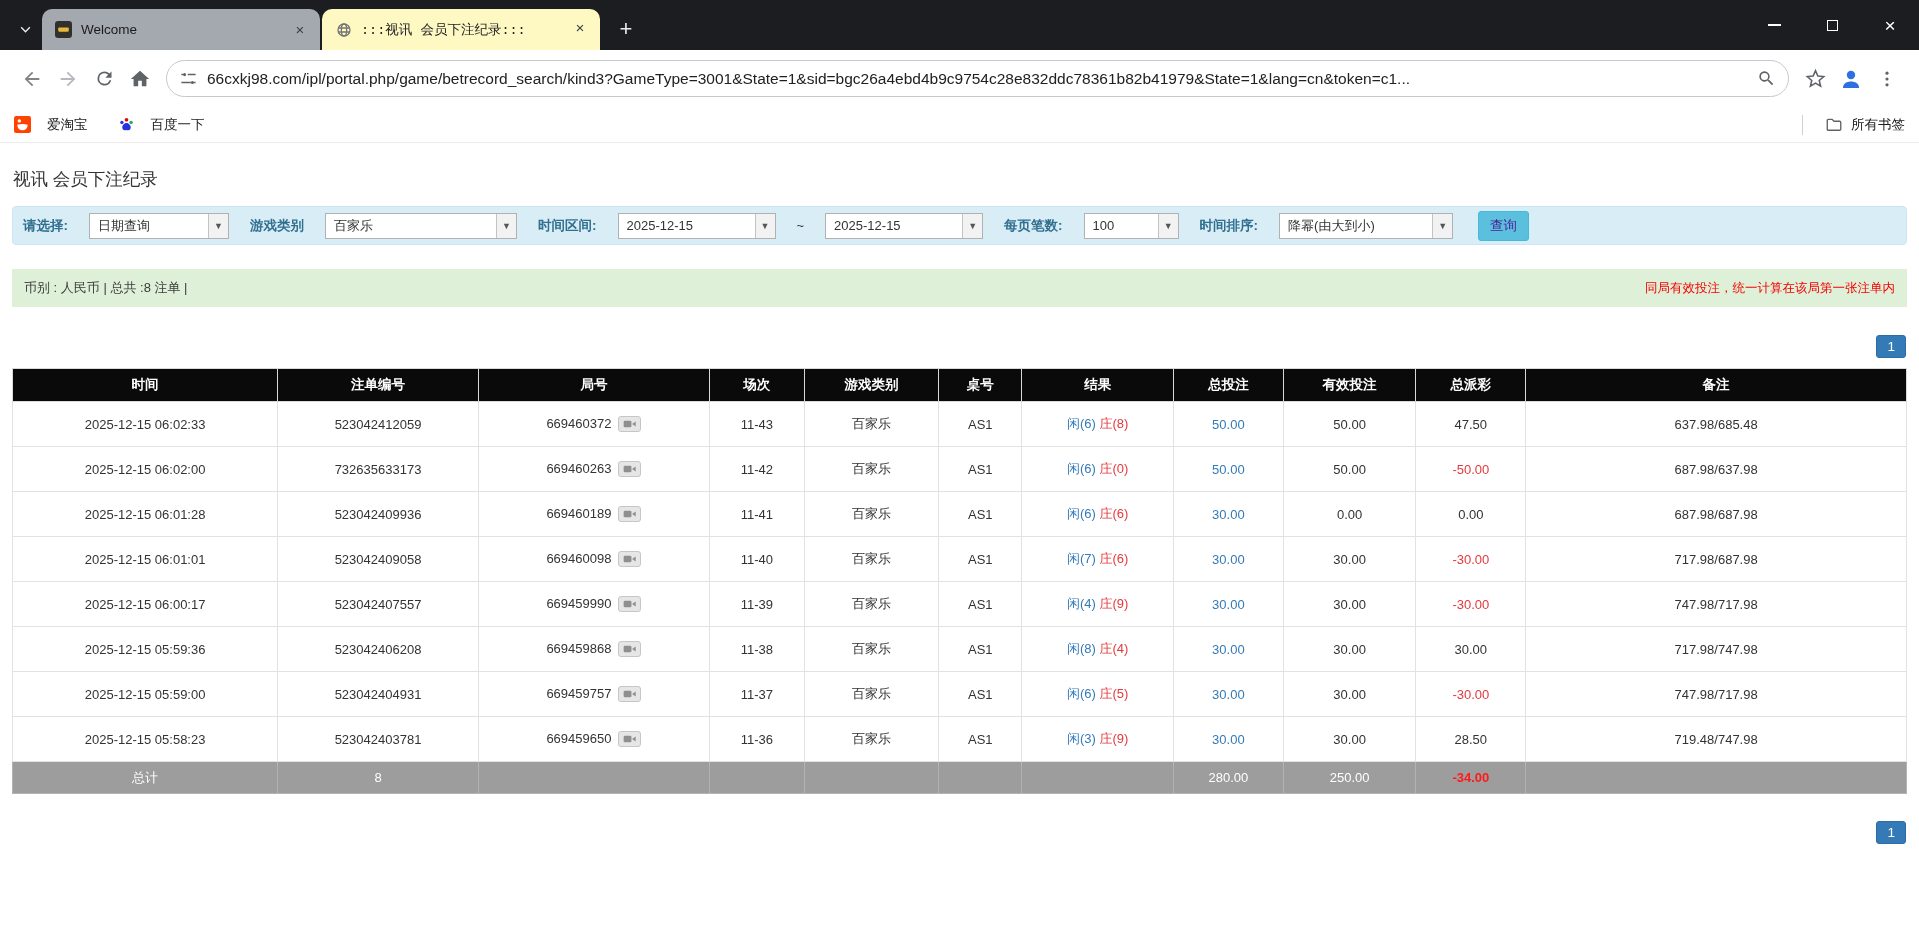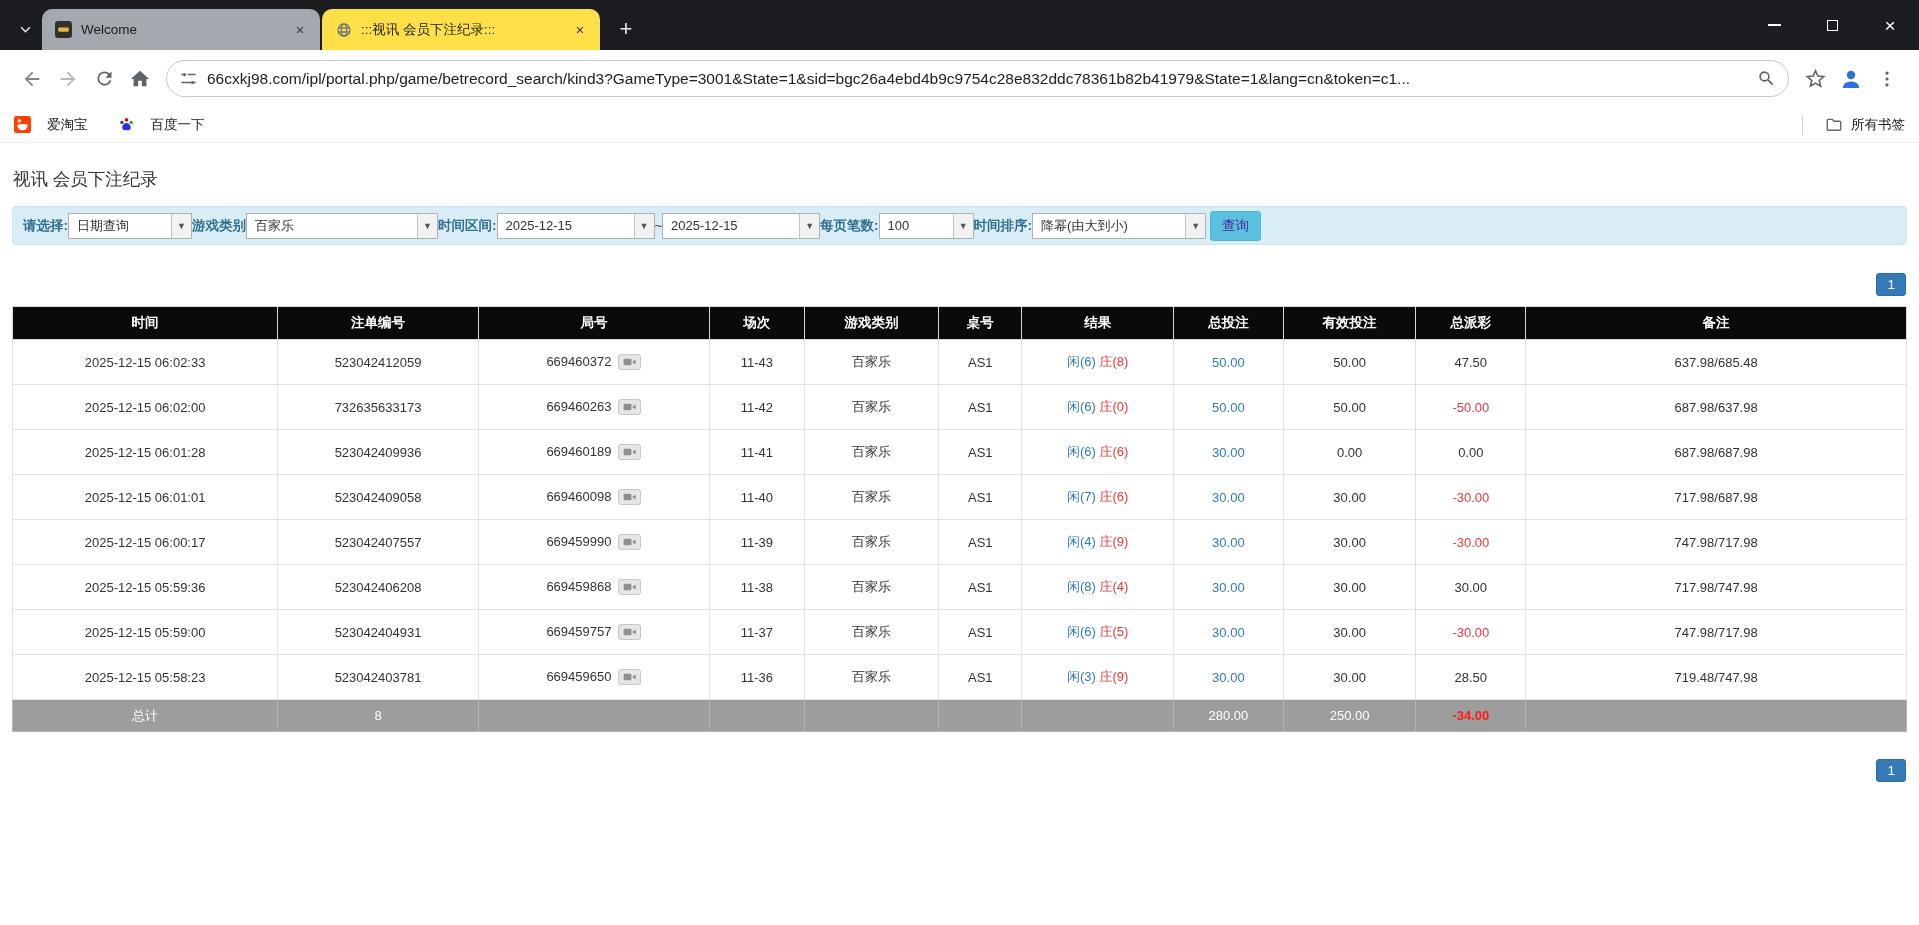--- a/index.html
+++ b/index.html
@@ -4,21 +4,21 @@
 <style>
   *{box-sizing:border-box;margin:0;padding:0;}
   html,body{width:1919px;height:925px;}
   body{font-family:"Liberation Sans","DejaVu Sans",sans-serif;background:#fff;overflow:hidden;}
 
   
   .tab-strip{height:50px;background:#1c1d20;display:flex;align-items:flex-end;padding-left:8px;position:relative;}
   .tab-search{width:34px;height:41px;display:flex;align-items:center;justify-content:center;cursor:pointer;}
   .tab{height:41px;border-radius:10px 10px 0 0;display:flex;align-items:center;padding:0 10px 0 13px;width:278px;margin-right:2px;cursor:pointer;}
   .tab.inactive{background:#a4a8af;color:#1b1b1b;}
-  .tab.active{background:#fde047;color:#202124;}
+  .tab.active{background:#fef9c3;color:#202124;font-family:Liberation Mono, monospace;}
   .tab-title{flex:1;font-size:13.5px;white-space:nowrap;overflow:hidden;margin:0 9px;}
   .tab-close{width:20px;height:20px;border-radius:50%;display:flex;align-items:center;justify-content:center;font-size:15px;color:#3c4043;flex:none;cursor:pointer;}
   .favicon{width:17px;height:17px;flex:none;display:flex;align-items:center;justify-content:center;}
   .new-tab{width:32px;height:32px;margin:0 0 5px 8px;display:flex;align-items:center;justify-content:center;color:#e8eaed;font-size:22px;cursor:pointer;}
   .win-controls{position:absolute;right:0;top:0;height:50px;display:flex;}
   .win-controls .wbtn{width:58px;height:100%;display:flex;align-items:center;justify-content:center;cursor:pointer;}
   .min-glyph{width:13px;height:1.5px;background:#fff;display:block;}
   .max-glyph{width:11px;height:11px;border:1.5px solid #fff;display:block;}
   .close-glyph{color:#fff;font-size:19px;line-height:1;}
 
@@ -29,26 +29,26 @@
 
   .bookmarks{height:36px;background:#fff;display:flex;align-items:center;padding:0 14px;border-bottom:1px solid #ececec;}
   .bm-item{display:flex;align-items:center;gap:16px;margin-right:30px;font-size:13.5px;color:#202124;cursor:pointer;}
   .bm-right{margin-left:auto;display:flex;align-items:center;gap:8px;cursor:pointer;font-size:13.5px;color:#202124;}
   .bm-divider{width:1px;height:20px;background:#d0d0d0;margin-right:14px;}
 
   
   .page{padding-top:24px;background:#fff;}
   .page-title{margin:0 13px;font-size:17.5px;font-weight:400;color:#333;}
 
-  .filter-bar{margin:15px 12px 0;background:#d9edf7;border:1px solid #cde5f2;border-radius:4px;padding:6px 10px;display:flex;align-items:center;gap:0;height:39px;}
+  .filter-bar{margin:15px 12px 0;background:#d9edf7;border:1px solid #cde5f2;border-radius:4px;padding:6px 10px;display:flex;align-items:center;gap:21px;height:39px;}
   .f-label{color:#31708f;font-size:13.5px;font-weight:700;white-space:nowrap;}
   .fselect{background:#fff;border:1px solid #b1b1b1;height:26px;display:flex;align-items:stretch;font-size:13px;color:#333;cursor:pointer;}
   .fsel-val{padding:0 8px;flex:1;white-space:nowrap;display:flex;align-items:center;overflow:hidden;}
   .fsel-arrow{width:20px;border-left:1px solid #c3c3c3;background:#f2f2f2;display:flex;align-items:center;justify-content:center;color:#555;font-size:9px;flex:none;}
-  .w-query{width:124px;} .w-game{width:192px;} .w-date{width:158px;} .w-per{width:95px;} .w-sort{width:174px;}
+  .w-query{width:140px;} .w-game{width:192px;} .w-date{width:158px;} .w-per{width:95px;} .w-sort{width:174px;}
   .tilde{font-size:13px;color:#333;}
   .search-btn{background:#5bc0de;border:1px solid #46b8da;color:#4c1d95;font-size:13.5px;padding:5px 11px;border-radius:3px;margin-left:4px;cursor:pointer;}
 
   .summary-bar{margin:24px 12px 0;background:#dff0d8;padding:10px 12px;display:flex;align-items:center;justify-content:space-between;font-size:13px;color:#3c3c3c;}
   .summary-right{color:#f50000;font-size:12.5px;}
 
   .pager{margin:28px 13px 10px;text-align:right;}
   .pager.bottom{margin:27px 13px 0;}
   .page-btn{display:inline-block;background:#337ab7;border:1px solid #2e6da4;color:#fff;font-size:13.5px;padding:3px 10px;border-radius:3px;cursor:pointer;}
 
@@ -226,20 +226,24 @@
         <span class="fsel-arrow">▼</span>
       </div>
       <span class="f-label">时间排序:</span>
       <div class="fselect w-sort">
         <span class="fsel-val">降幂(由大到小)</span>
         <span class="fsel-arrow">▼</span>
       </div>
       <button class="search-btn">查询</button>
     </div>
 
+    <div class="summary-bar">
+      <span>币别 : 人民币 | 总共 :8 注单 |</span>
+      <span class="summary-right">同局有效投注，统一计算在该局第一张注单内</span>
+    </div>
 
     <div class="pager top">
       <span class="page-btn">1</span>
     </div>
 
     <table class="bet">
       <colgroup>
           <col style="width: 14%;">
           <col style="width: 10.6%;">
           <col style="width: 12.2%;">

